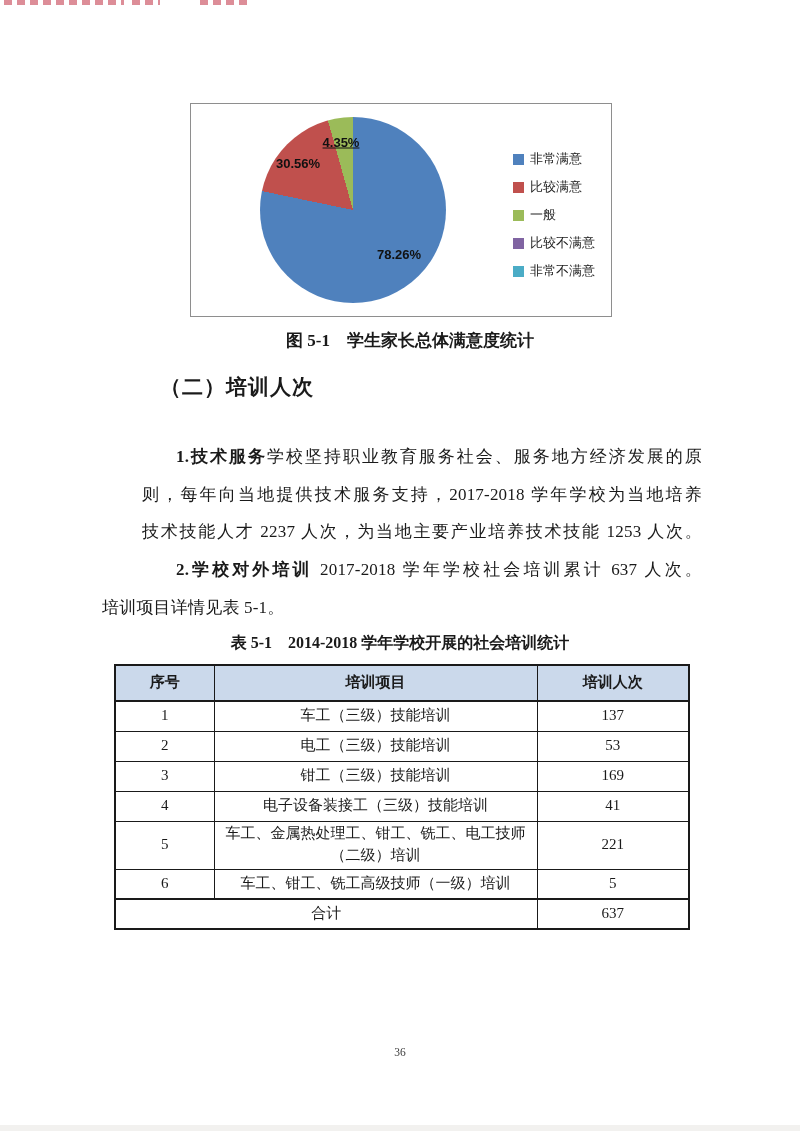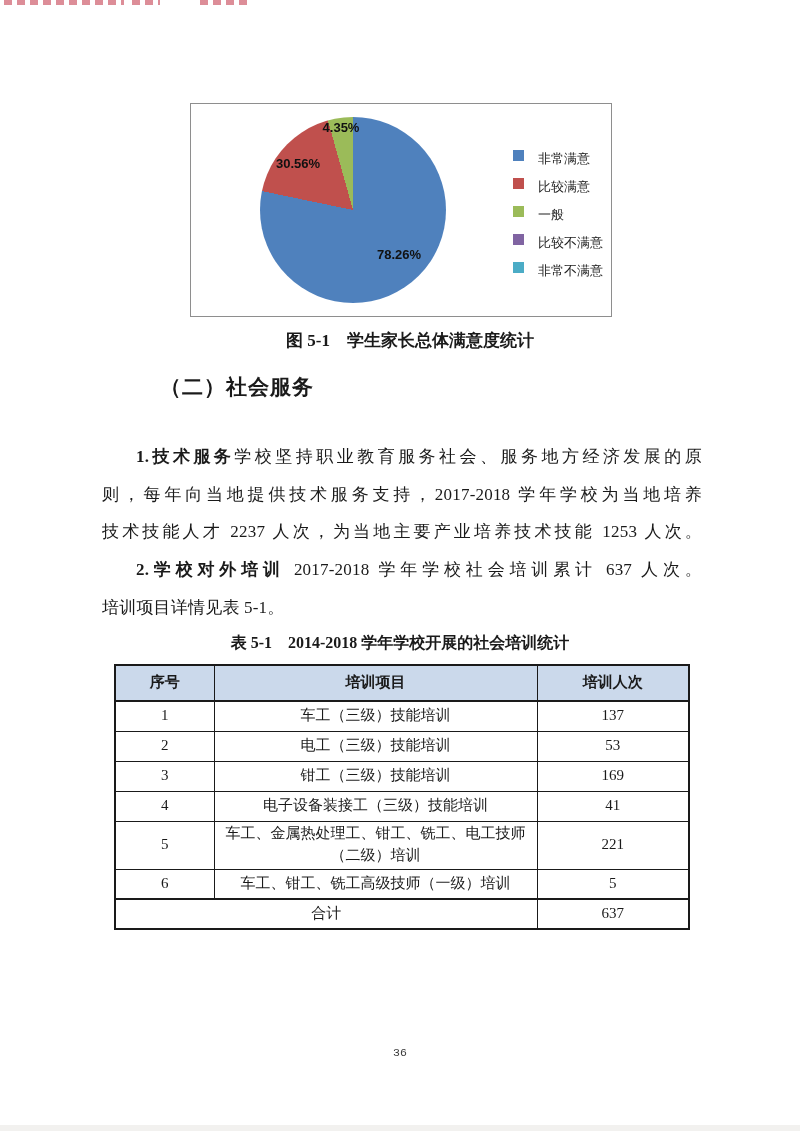--- a/index.html
+++ b/index.html
@@ -17,70 +17,70 @@
   .red-frag .f2{left:128px;width:28px;}
   .red-frag .f3{left:196px;width:48px;}
 
   
   .chart-frame{position:absolute;left:190px;top:103px;width:420px;height:212px;
     border:1px solid var(--chart-frame);background:#fff;}
   .pie{position:absolute;left:69px;top:13px;width:186px;height:186px;border-radius:50%;}
   .pie-label{position:absolute;transform:translate(-50%,-50%);
     font-family:"Liberation Sans","DejaVu Sans",sans-serif;font-size:13px;font-weight:bold;color:#111;white-space:nowrap;}
   .legend{position:absolute;left:322px;top:46px;}
-  .legend-item{display:flex;margin-bottom:10px;gap:8px;}
+  .legend-item{display:flex;align-items:center;margin-bottom:10px;}
   .legend-swatch{width:11px;height:11px;margin-right:6px;flex:0 0 11px;}
   .legend-label{font-size:13px;color:#222;white-space:nowrap;}
 
   .fig-caption{position:absolute;top:329px;left:0;width:100%;text-align:center;
     font-weight:bold;font-size:17px;margin-left:10px;}
 
   .section-heading{position:absolute;left:160px;top:373px;font-size:21px;font-weight:bold;letter-spacing:1px;}
 
   .para{position:absolute;left:102px;width:600px;font-size:17px;line-height:37.5px;letter-spacing:.2px;}
   #p1{top:438px;} #p2{top:551px;} #p3{top:971px;}
   .tline{text-align:justify;}
-  .tline.fill{text-align-last:justify;}
+  .tline.fill{text-align-last:justify;margin-left:40px;}
   .tline.indent{text-indent:2em;}
   .tline b{font-weight:700;}
 
   .table-caption{position:absolute;top:633px;left:0;width:100%;text-align:center;
     font-weight:bold;font-size:16px;}
 
   .ttable{position:absolute;left:114px;top:664px;width:574px;border-collapse:collapse;
     table-layout:fixed;font-size:15px;border:2px solid var(--border);}
   .ttable th,.ttable td{border:1px solid var(--border);text-align:center;vertical-align:middle;
     padding:0 0;line-height:1.45;}
   .ttable th{background:var(--table-header-bg);font-weight:bold;height:34px;border-bottom-width:2px;}
   .ttable tbody tr{height:30px;}
   .ttable tbody tr:nth-child(5){height:48px;}
   .ttable tr.total{height:30px;}
   .ttable tr.total td{border-top-width:2px;}
 
   .page-num{position:absolute;top:1046px;left:0;width:100%;text-align:center;
-    font-family:Liberation Mono, monospace;font-size:11.5px;color:#3a3a3a;}
+    font-family:Liberation Serif, serif;font-size:11.5px;color:#3a3a3a;}
 
   .bottom-strip{position:absolute;left:0;bottom:0;width:100%;height:6px;background:#f2f1ef;}
 </style>
 </head>
 <body>
 
 <div class="page">
 
   <div class="red-frag">
     <i class="f1"></i>
     <i class="f2"></i>
     <i class="f3"></i>
   </div>
 
   <div class="chart-frame">
     <div class="pie" style="background: conic-gradient(rgb(79, 129, 189) 0deg, rgb(79, 129, 189) 281.74deg, rgb(192, 80, 77) 281.74deg, rgb(192, 80, 77) 344.34deg, rgb(155, 187, 89) 344.34deg, rgb(155, 187, 89) 360deg, rgb(128, 100, 162) 360deg, rgb(128, 100, 162) 360deg, rgb(75, 172, 198) 360deg, rgb(75, 172, 198) 360deg);"></div>
     <span class="pie-label" style="left:208px;top:150px;">78.26%</span>
     <span class="pie-label" style="left:107px;top:59px;">30.56%</span>
-    <span class="pie-label" style="left:150px;top:23px;">4.35%</span>
+    <span class="pie-label" style="left:150px;top:38px;text-decoration:underline;">4.35%</span>
     <div class="legend">
         <div class="legend-item">
           <span class="legend-swatch" style="background: rgb(79, 129, 189);"></span>
           <span class="legend-label">非常满意</span>
         </div>
         <div class="legend-item">
           <span class="legend-swatch" style="background: rgb(192, 80, 77);"></span>
           <span class="legend-label">比较满意</span>
         </div>
         <div class="legend-item">
@@ -93,21 +93,21 @@
         </div>
         <div class="legend-item">
           <span class="legend-swatch" style="background: rgb(75, 172, 198);"></span>
           <span class="legend-label">非常不满意</span>
         </div>
       </div>
   </div>
 
   <div class="fig-caption">图 5-1　学生家长总体满意度统计</div>
 
-  <div class="section-heading">（二）社会服务</div>
+  <div class="section-heading">（二）培训人次</div>
 
   <div class="para" id="p1">
       <div class="tline fill indent"><b>1.技术服务</b>学校坚持职业教育服务社会、服务地方经济发展的原</div>
       <div class="tline fill">则，每年向当地提供技术服务支持，2017-2018 学年学校为当地培养</div>
       <div class="tline fill">技术技能人才 2237 人次，为当地主要产业培养技术技能 1253 人次。</div>
     </div>
   <div class="para" id="p2">
       <div class="tline fill indent"><b>2.学校对外培训</b> 2017-2018 学年学校社会培训累计 637 人次。</div>
       <div class="tline">培训项目详情见表 5-1。</div>
     </div>

